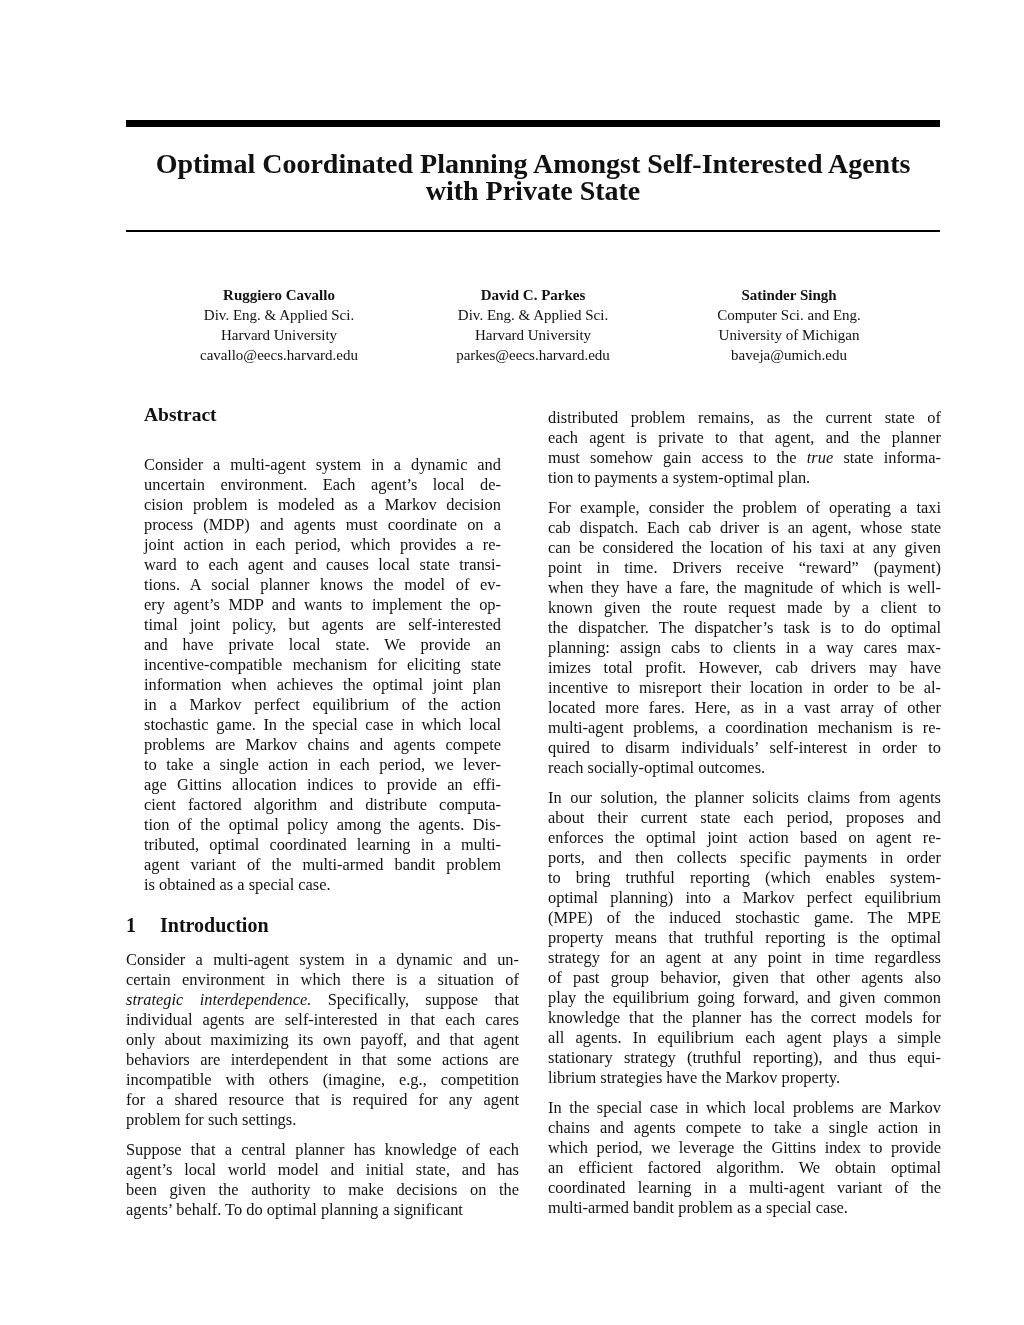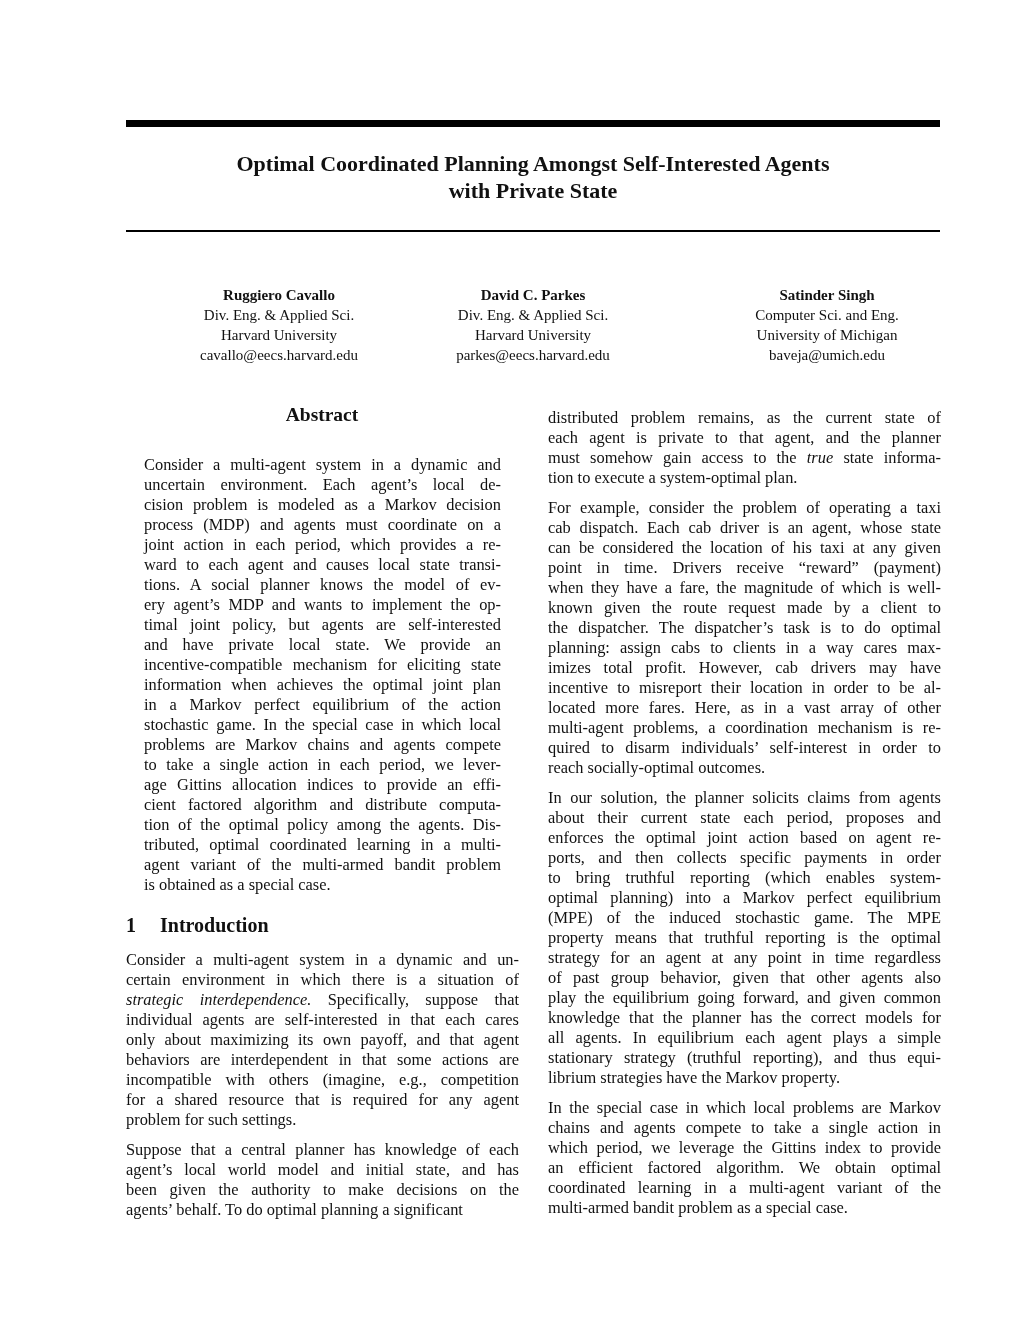--- a/index.html
+++ b/index.html
@@ -1,30 +1,30 @@
 <!DOCTYPE html>
 <html><head>
 <meta charset="utf-8">
 <style>
   html, body { margin: 0; padding: 0; background: #ffffff; }
   body { width: 1024px; height: 1325px; position: relative; overflow: hidden;
          font-family: "DejaVu Serif", "Liberation Serif", serif; color: #111; }
   .rule-top { position: absolute; left: 126px; top: 120px; width: 814px; height: 7px; background: #000; }
   .rule-bottom { position: absolute; left: 126px; top: 230px; width: 814px; height: 2px; background: #000; }
   .title { position: absolute; left: 126px; top: 150px; width: 814px; text-align: center;
-           font-family: "Liberation Serif", serif; font-weight: bold; font-size: 22px; line-height: 27px; }
+           font-family: "Liberation Serif", serif; font-weight: bold; font-size: 28px; line-height: 27px; }
   .authors { position: absolute; top: 285px; left: 126px; width: 814px; height: 90px; }
   .author { position: absolute; top: 0; width: 260px; text-align: center;
             font-family: "Liberation Serif", serif; font-size: 15px; line-height: 20px; }
   .author .name { font-weight: bold; }
   .col { position: absolute; font-family: "Liberation Serif", serif; font-size: 16.4px; line-height: 20px; }
   .col .ln { display: block; text-align: justify; text-align-last: justify; white-space: nowrap; height: 20px; }
   .col .ln.last { text-align-last: left; }
   .col .para { margin: 0 0 10px 0; }
-  .abstract-title { position: absolute; left: 144px; top: 404px; width: 356px; text-align: center;
+  .abstract-title { position: absolute; left: 144px; top: 404px; width: 356px; text-align: left;
                     font-family: "Liberation Serif", serif; font-weight: bold; font-size: 19.5px; }
   .section-heading { position: absolute; left: 126px; top: 914px; font-family: "Liberation Serif", serif;
                      font-weight: bold; font-size: 20px; }
   .section-heading .num { display: inline-block; width: 34px; }
   em { font-style: italic; }
 </style>
 </head>
 <body>
 
 <div class="rule-top"></div>
@@ -40,21 +40,21 @@
     <div>Div. Eng. &amp; Applied Sci.</div>
     <div>Harvard University</div>
     <div>cavallo@eecs.harvard.edu</div>
   </div>
   <div class="author" style="left:277px">
     <div class="name">David C. Parkes</div>
     <div>Div. Eng. &amp; Applied Sci.</div>
     <div>Harvard University</div>
     <div>parkes@eecs.harvard.edu</div>
   </div>
-  <div class="author" style="left:571px">
+  <div class="author" style="left:533px">
     <div class="name">Satinder Singh</div>
     <div>Computer Sci. and Eng.</div>
     <div>University of Michigan</div>
     <div>baveja@umich.edu</div>
   </div>
 </div>
 
 <div class="abstract-title">Abstract</div>
 
 <div class="col" style="left:144px; top:455px; width:357px;">
@@ -106,21 +106,21 @@
       <span class="ln">been given the authority to make decisions on the</span>
       <span class="ln last">agents’ behalf.  To do optimal planning a significant</span>
     </div>
 </div>
 
 <div class="col" style="left:548px; top:408px; width:393px;">
   <div class="para">
       <span class="ln">distributed problem remains, as the current state of</span>
       <span class="ln">each agent is private to that agent, and the planner</span>
       <span class="ln">must somehow gain access to the <em>true</em> state informa-</span>
-      <span class="ln last">tion to execute a system-optimal plan.</span>
+      <span class="ln last">tion to payments a system-optimal plan.</span>
     </div>
   <div class="para">
       <span class="ln">For example, consider the problem of operating a taxi</span>
       <span class="ln">cab dispatch. Each cab driver is an agent, whose state</span>
       <span class="ln">can be considered the location of his taxi at any given</span>
       <span class="ln">point in time.  Drivers receive “reward” (payment)</span>
       <span class="ln">when they have a fare, the magnitude of which is well-</span>
       <span class="ln">known given the route request made by a client to</span>
       <span class="ln">the dispatcher. The dispatcher’s task is to do optimal</span>
       <span class="ln">planning:  assign cabs to clients in a way cares max-</span>

